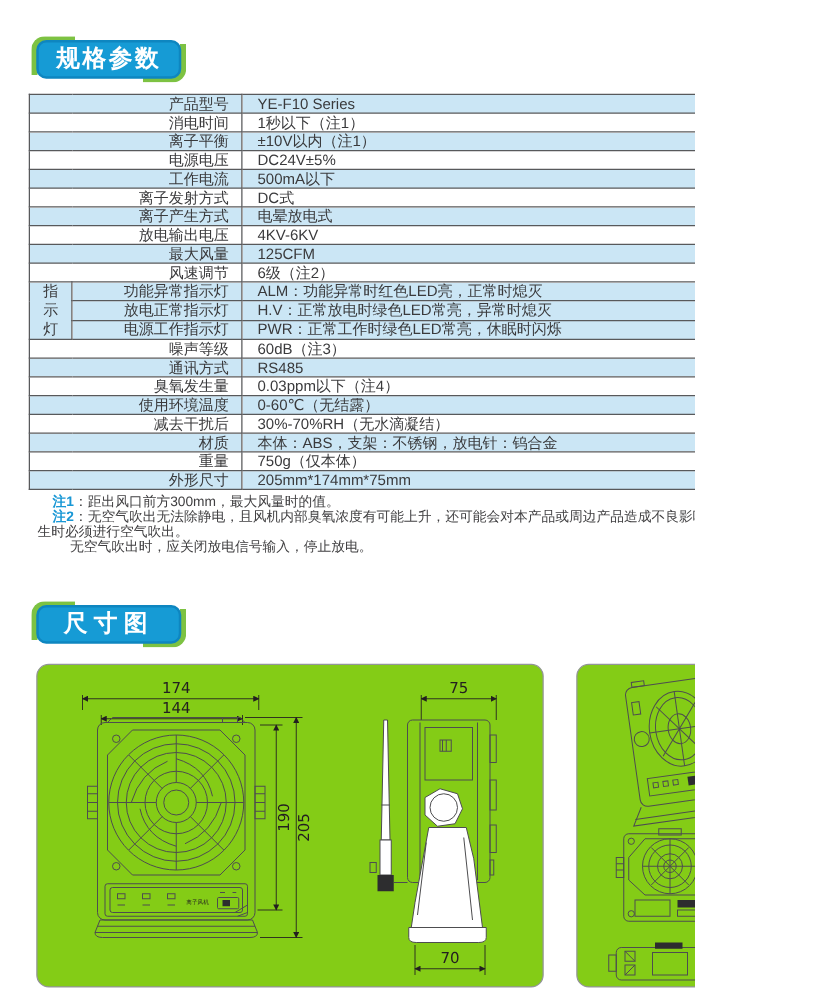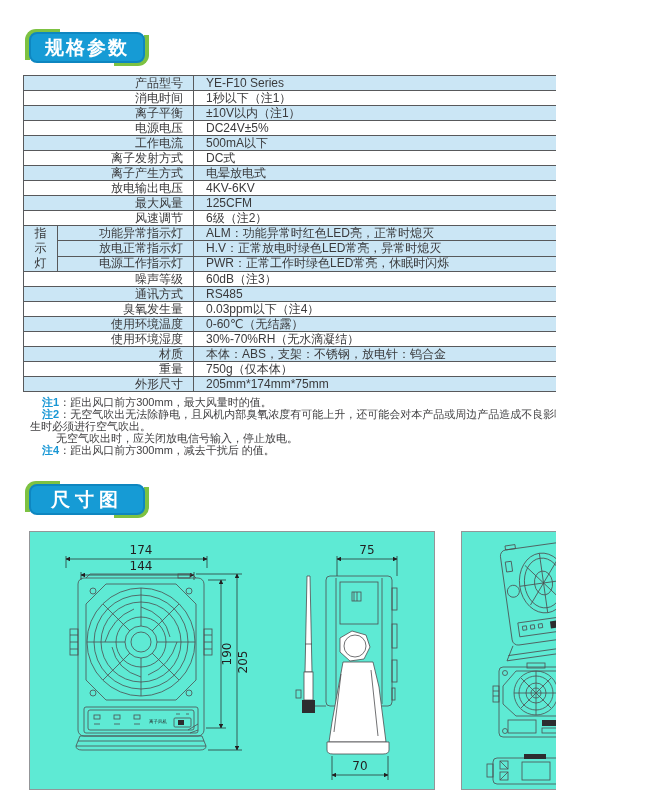--- a/index.html
+++ b/index.html
@@ -29,21 +29,21 @@
   table.spec td.grp span{display:inline-block;width:13px;word-break:break-all;
                          line-height:15px;white-space:normal;}
 
   
   .notes{position:absolute;left:30px;top:396px;width:612px;font-size:11px;line-height:12px;color:#414042;}
   .note{margin:0 0 0 0;}
   .note .nlab{color:#1897d5;font-weight:bold;margin-left:12px;}
   .note .cont{display:block;padding-left:26px;}
 
   
-  .dimbox{position:absolute;border:1px solid #939598;border-radius:0;background:#5eead4;}
+  .dimbox{position:absolute;border:1px solid #939598;border-radius:10px;background:#84cc16;}
   svg{display:block;}
   .ln{stroke:#4d4d4f;stroke-width:0.8;fill:none;}
   .lnf{stroke:#4d4d4f;stroke-width:0.8;fill:#fff;}
   .dk{fill:#2d2d2f;stroke:none;}
   .dim{stroke:#231f20;stroke-width:0.7;fill:none;}
   text.dimt{font-family:"DejaVu Sans","Liberation Sans",sans-serif;font-size:12px;fill:#231f20;}
   text.tiny{font-family:"DejaVu Sans","Liberation Sans",sans-serif;font-size:4.5px;fill:#231f20;}
 </style>
 </head>
 <body>
@@ -126,42 +126,41 @@
         </tr>
       <tr>
           <td colspan="2" class="lbl">臭氧发生量</td>
           <td class="val">0.03ppm以下（注4）</td>
         </tr>
       <tr class="blue">
           <td colspan="2" class="lbl">使用环境温度</td>
           <td class="val">0-60℃（无结露）</td>
         </tr>
       <tr>
-          <td colspan="2" class="lbl">使用环境湿度</td>
+          <td colspan="2" class="lbl">减去干扰后</td>
           <td class="val">30%-70%RH（无水滴凝结）</td>
         </tr>
       <tr class="blue">
           <td colspan="2" class="lbl">材质</td>
           <td class="val">本体：ABS，支架：不锈钢，放电针：钨合金</td>
         </tr>
       <tr>
           <td colspan="2" class="lbl">重量</td>
           <td class="val">750g（仅本体）</td>
         </tr>
       <tr class="blue">
           <td colspan="2" class="lbl">外形尺寸</td>
           <td class="val">205mm*174mm*75mm</td>
         </tr>
     </tbody>
   </table>
 
   <div class="notes">
     <div class="note"><span class="nlab">注1</span><span>：</span><span>距出风口前方300mm，最大风量时的值。</span></div>
     <div class="note"><span class="nlab">注2</span><span>：</span><span>无空气吹出无法除静电，且风机内部臭氧浓度有可能上升，还可能会对本产品或周边产品造成不良影响，因此离子产生时必须进行空气吹出。</span><span class="cont">无空气吹出时，应关闭放电信号输入，停止放电。</span></div>
-    <div class="note"><span class="nlab">注4</span><span>：</span><span>距出风口前方300mm，减去干扰后 的值。</span></div>
   </div>
 
   <div class="badge-wrap" style="left:29px;top:484px;width:116px;height:31px;">
     <div class="corner-tl"></div>
     <div class="corner-br"></div>
   </div>
   <div class="badge b2" style="left:29px;top:484px;">尺寸图</div>
 
   <div class="dimbox" style="left:29px;top:531px;width:404px;height:257px;">
     <svg width="404" height="257" viewBox="0 0 404 257">

